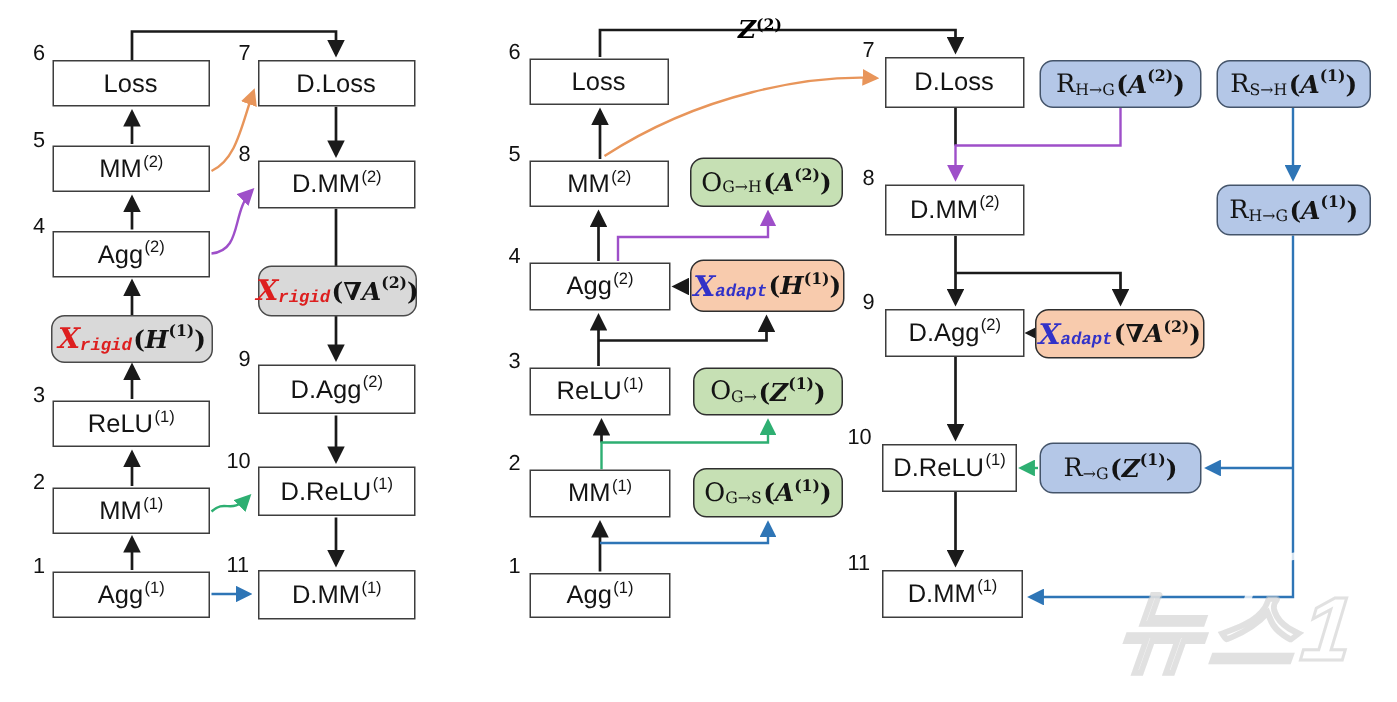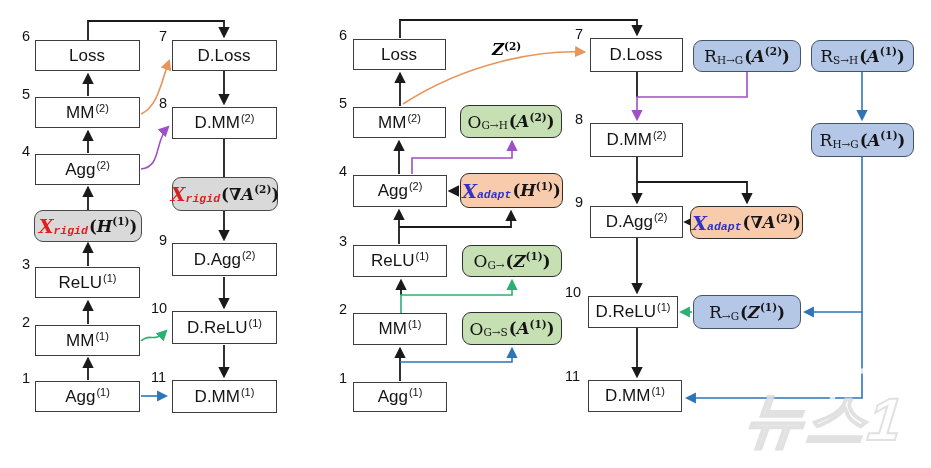--- a/index.html
+++ b/index.html
@@ -21,21 +21,21 @@
   .msub{font-family:Liberation Mono, monospace;font-weight:bold;font-style:italic;font-size:11.5px;
         position:relative;top:4px;margin-right:1px;}
   .mo{font-family:"DejaVu Serif",serif;font-weight:bold;font-size:16.5px;}
   .mv{font-family:"DejaVu Serif",serif;font-weight:bold;font-style:italic;font-size:16.5px;}
   .msup{font-family:"DejaVu Serif",serif;font-weight:bold;font-size:10.5px;position:relative;top:-5px;}
   .rp{font-family:"DejaVu Serif",serif;font-size:17px;}
   .rsub{font-family:"DejaVu Serif",serif;font-size:10.5px;position:relative;top:3.5px;margin-right:1px;}
   .red{color:#dd1f1f;}
   .navy{color:#3232c8;}
   .caption{position:absolute;font-weight:700;font-size:25px;color:#0a0a0a;}
-  .zlabel{position:absolute;left:492px;top:40px;font-size:17px;}
+  .zlabel{position:absolute;left:492px;top:10px;font-size:17px;}
   .watermark{position:absolute;right:2px;top:372px;width:252px;height:94px;pointer-events:none;}
   .wm-swoosh{position:absolute;right:2px;top:-2px;width:92px;height:96px;
              border:5px solid rgba(255,255,255,.8);border-radius:40% 52% 50% 44%;
              transform:rotate(14deg);}
   .wm-text{position:absolute;right:26px;top:8px;font-size:60px;font-weight:800;font-style:italic;
            letter-spacing:2px;color:rgba(255,255,255,.82);
            -webkit-text-stroke:2px rgba(200,200,200,.55);transform:skewX(-6deg);}
 </style>
 </head>
 <body>

